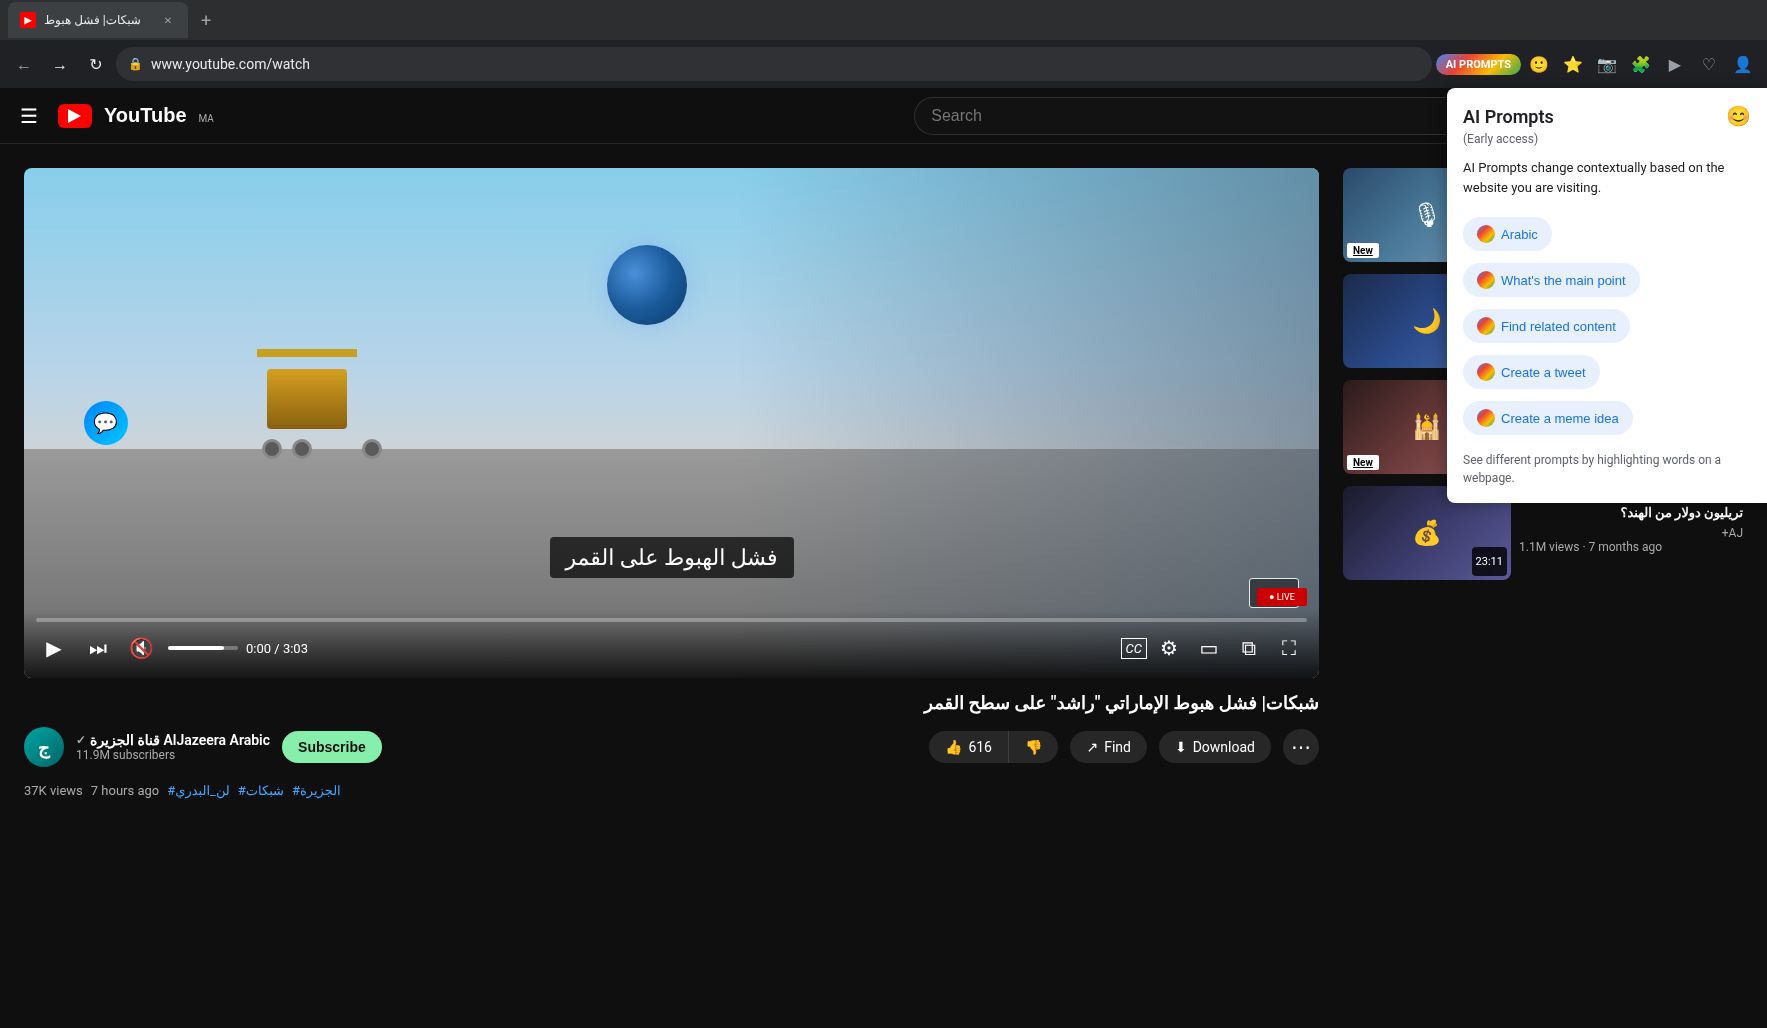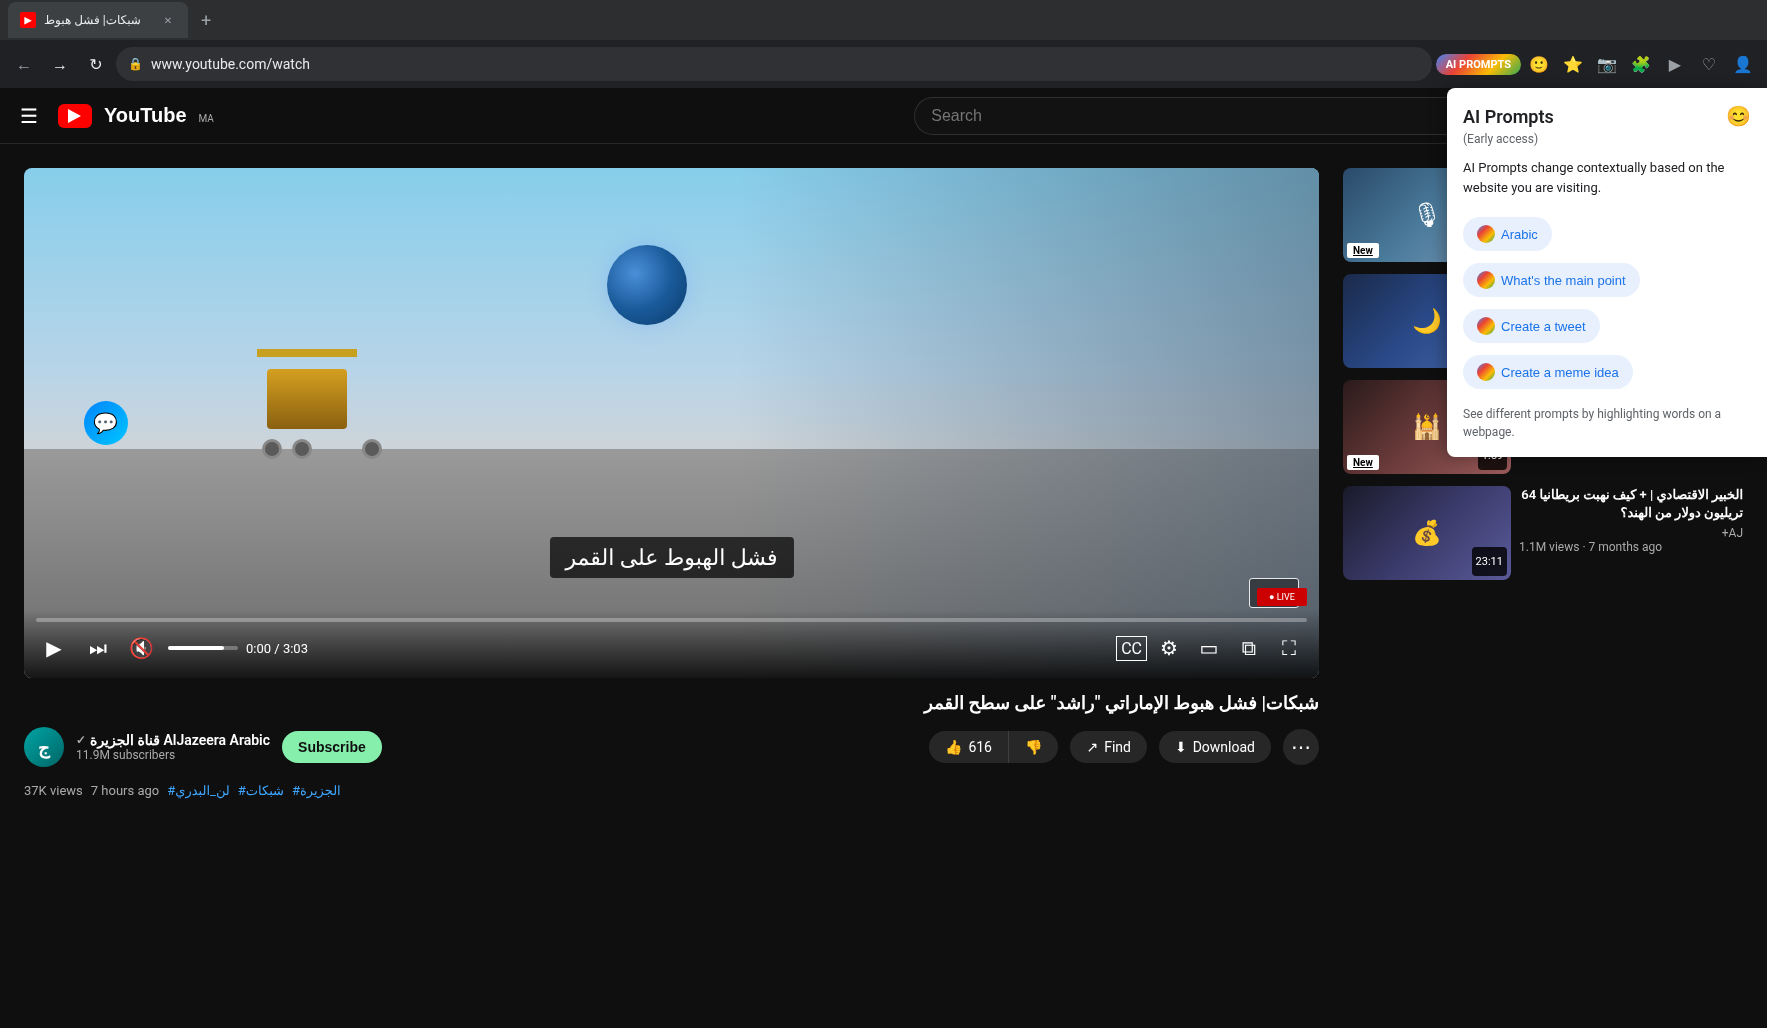--- a/index.html
+++ b/index.html
@@ -749,21 +749,21 @@
             <div class="controls-row">
               <div class="ctrl-btn">▶</div>
               <div class="ctrl-btn">⏭</div>
               <div class="ctrl-btn">🔇</div>
               <div class="ctrl-volume-slider">
                 <div class="ctrl-volume-fill"></div>
               </div>
               <span class="ctrl-time">0:00 / 3:03</span>
               <div class="ctrl-spacer"></div>
               <div class="ctrl-right">
-                <div class="ctrl-btn" style="font-size:16px;border:1px solid #fff;padding:2px 4px;width:auto;height:auto;">CC</div>
+                <div class="ctrl-btn" style="font-size:13px;border:1px solid #fff;padding:2px 4px;width:auto;height:auto;font-style:italic;">CC</div>
                 <div class="ctrl-btn">⚙</div>
                 <div class="ctrl-btn">▭</div>
                 <div class="ctrl-btn">⧉</div>
                 <div class="ctrl-btn">⛶</div>
               </div>
             </div>
           </div>
         </div>
 
         <div class="video-info">
@@ -896,20 +896,26 @@
     </div>
     <div>
       <button class="ai-prompt-btn">
         <div class="ai-icon"></div>
         <span>What's the main point</span>
       </button>
     </div>
     <div>
       <button class="ai-prompt-btn">
         <div class="ai-icon"></div>
+        <span>Find related content</span>
+      </button>
+    </div>
+    <div>
+      <button class="ai-prompt-btn">
+        <div class="ai-icon"></div>
         <span>Create a tweet</span>
       </button>
     </div>
     <div>
       <button class="ai-prompt-btn">
         <div class="ai-icon"></div>
         <span>Create a meme idea</span>
       </button>
     </div>
   </div>

